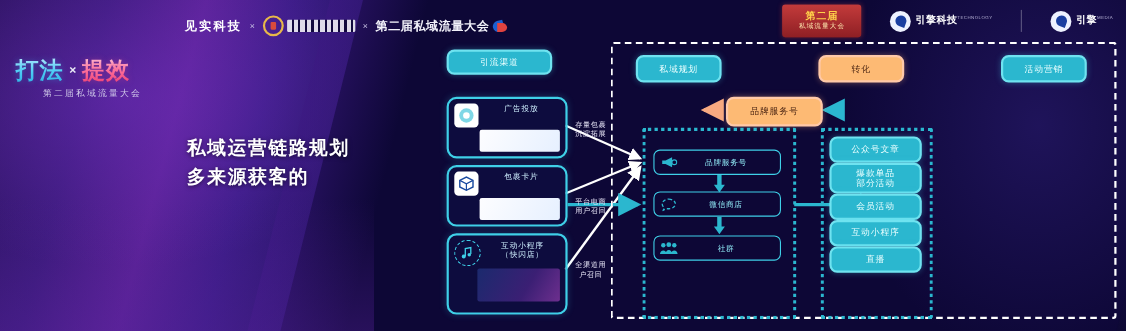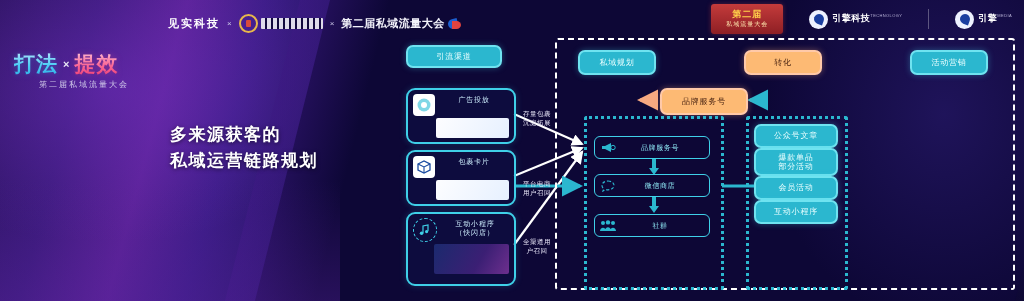--- a/index.html
+++ b/index.html
@@ -216,22 +216,22 @@
           </span>
         <span class="rl-txt">
           <span class="t1">引擎</span>
           <span class="t2">MEDIA</span>
         </span>
       </div>
     </div>
   </div>
 
   <div class="headline">
+    <div>私域运营链路规划</div>
     <div>多来源获客的</div>
-    <div>私域运营链路规划</div>
   </div>
 
   <div class="diagram">
 
     <svg class="svg-layer" viewBox="0 0 624 252">
       <defs>
         <marker id="wh" markerWidth="7" markerHeight="7" refX="5" refY="3" orient="auto">
           <path d="M0,0 L6,3 L0,6 z" fill="#ffffff"></path>
         </marker>
         <marker id="cy" markerWidth="8" markerHeight="8" refX="6" refY="3.5" orient="auto">
@@ -324,20 +324,25 @@
     <div class="pill right-item r3">
       <span class="ri-lines">
         <span>会员活动</span>
       </span>
     </div>
     <div class="pill right-item r4">
       <span class="ri-lines">
         <span>互动小程序</span>
       </span>
     </div>
+    <div class="pill right-item r5">
+      <span class="ri-lines">
+        <span>直播</span>
+      </span>
+    </div>
 
     <div class="card c1">
       <div class="card-head">
         <span class="card-ico">
           <svg width="16" height="16" viewBox="0 0 16 16">
               <circle cx="8" cy="8" r="6.5" fill="#7fd7e6"></circle>
               <circle cx="8" cy="8" r="3" fill="#ffffff"></circle>
             </svg>
         </span>
         <span class="card-ttl">广告投放</span>

